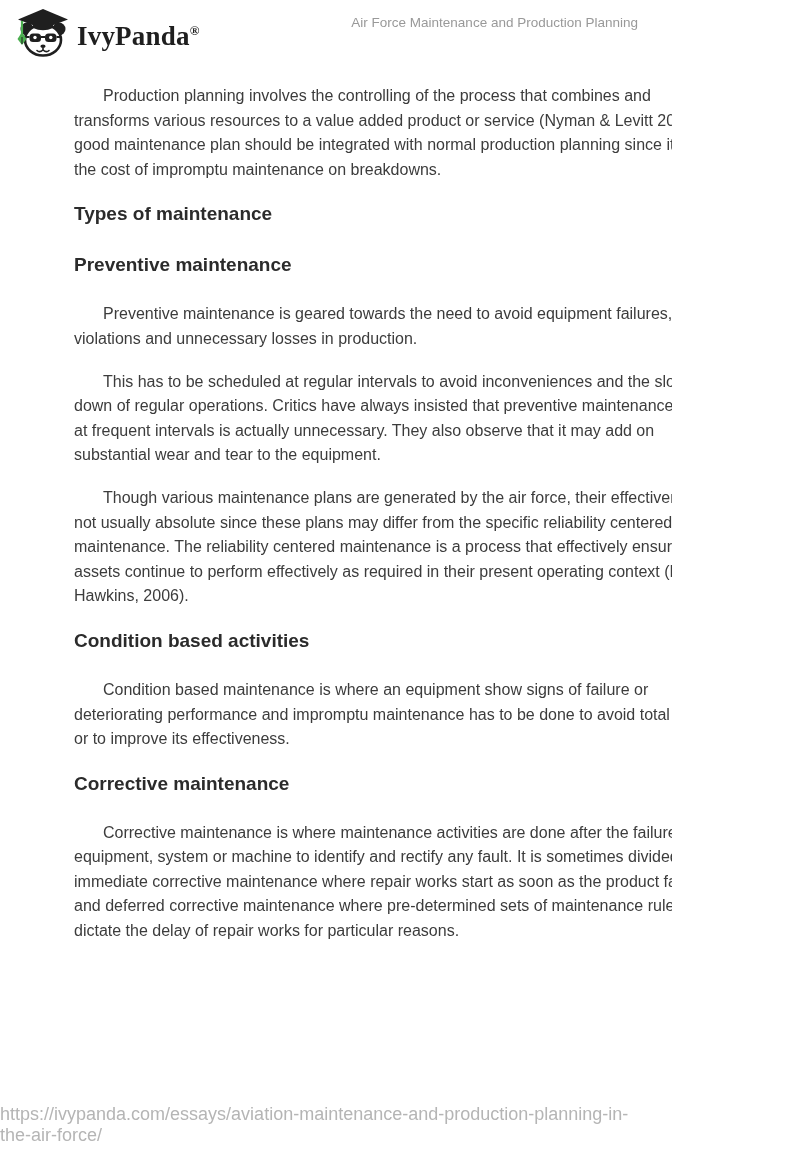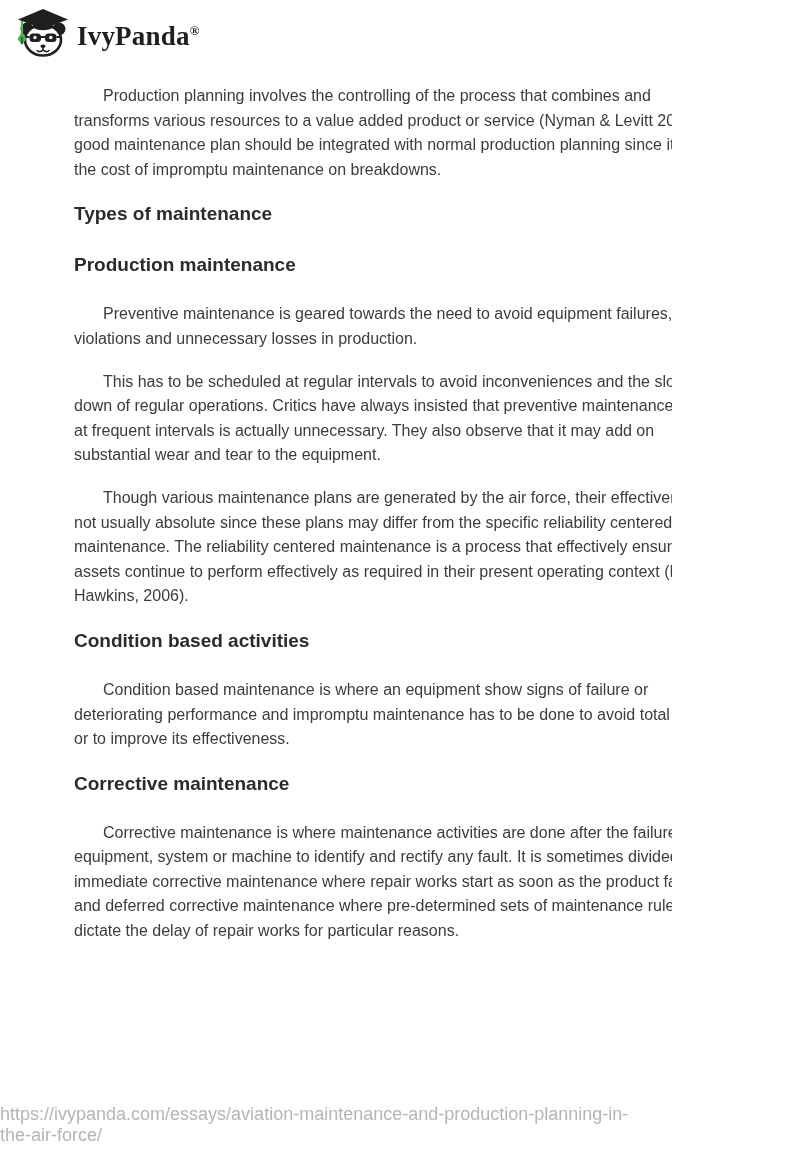--- a/index.html
+++ b/index.html
@@ -117,26 +117,27 @@
           <polygon points="29,1 54,11.5 29,21 4,11.5" fill="#1f1f1f"></polygon>
           <path d="M19 16 L19 20 Q29 24.5 39 20 L39 16" fill="#1f1f1f"></path>
 
           <line x1="8" y1="13" x2="8" y2="29" stroke="#4caf50" stroke-width="2.2"></line>
           <path d="M8 24 L12.5 31 L8 37 L3.5 31 Z" fill="#4caf50"></path>
           <line x1="8" y1="29" x2="8" y2="36" stroke="#1f1f1f" stroke-width="1"></line>
         </svg>
       </span>
       <span class="logo-text"><span>IvyPanda</span><span class="logo-reg">®</span></span>
     </a>
+    <div class="doc-title">Air Force Maintenance and Production Planning</div>
   </div>
 
   <div class="content">
     <p>Production planning involves the controlling of the process that combines and transforms various resources to a value added product or service (Nyman &amp; Levitt 2001). A good maintenance plan should be integrated with normal production planning since it saves the cost of impromptu maintenance on breakdowns.</p>
     <h2>Types of maintenance</h2>
-    <h2>Production maintenance</h2>
+    <h2>Preventive maintenance</h2>
     <p>Preventive maintenance is geared towards the need to avoid equipment failures, safety violations and unnecessary losses in production.</p>
     <p>This has to be scheduled at regular intervals to avoid inconveniences and the slowing down of regular operations. Critics have always insisted that preventive maintenance done at frequent intervals is actually unnecessary. They also observe that it may add on substantial wear and tear to the equipment.</p>
     <p>Though various maintenance plans are generated by the air force, their effectiveness is not usually absolute since these plans may differ from the specific reliability centered maintenance. The reliability centered maintenance is a process that effectively ensures that assets continue to perform effectively as required in their present operating context (Kister &amp; Hawkins, 2006).</p>
     <h2>Condition based activities</h2>
     <p>Condition based maintenance is where an equipment show signs of failure or deteriorating performance and impromptu maintenance has to be done to avoid total failure or to improve its effectiveness.</p>
     <h2>Corrective maintenance</h2>
     <p>Corrective maintenance is where maintenance activities are done after the failure of an equipment, system or machine to identify and rectify any fault. It is sometimes divided into immediate corrective maintenance where repair works start as soon as the product fails, and deferred corrective maintenance where pre-determined sets of maintenance rules dictate the delay of repair works for particular reasons.</p>
   </div>
 
   <a class="footer">https://ivypanda.com/essays/aviation-maintenance-and-production-planning-in-the-air-force/</a>

